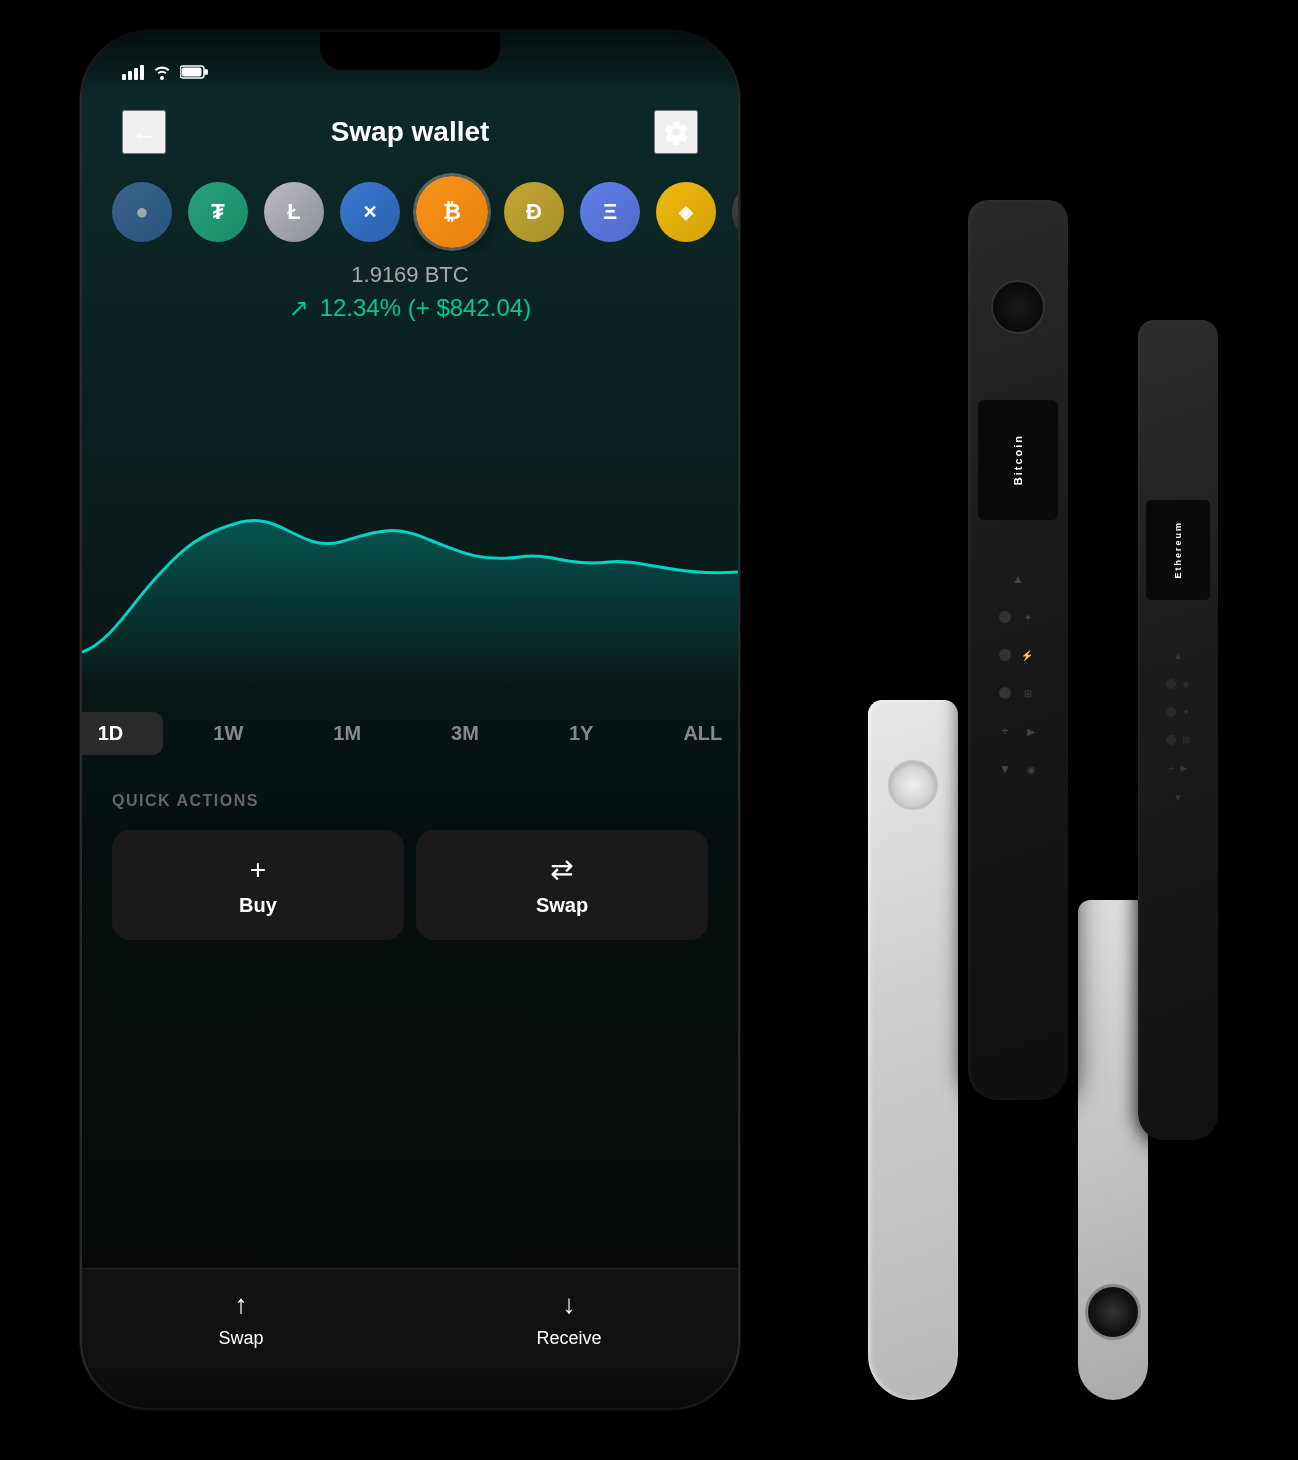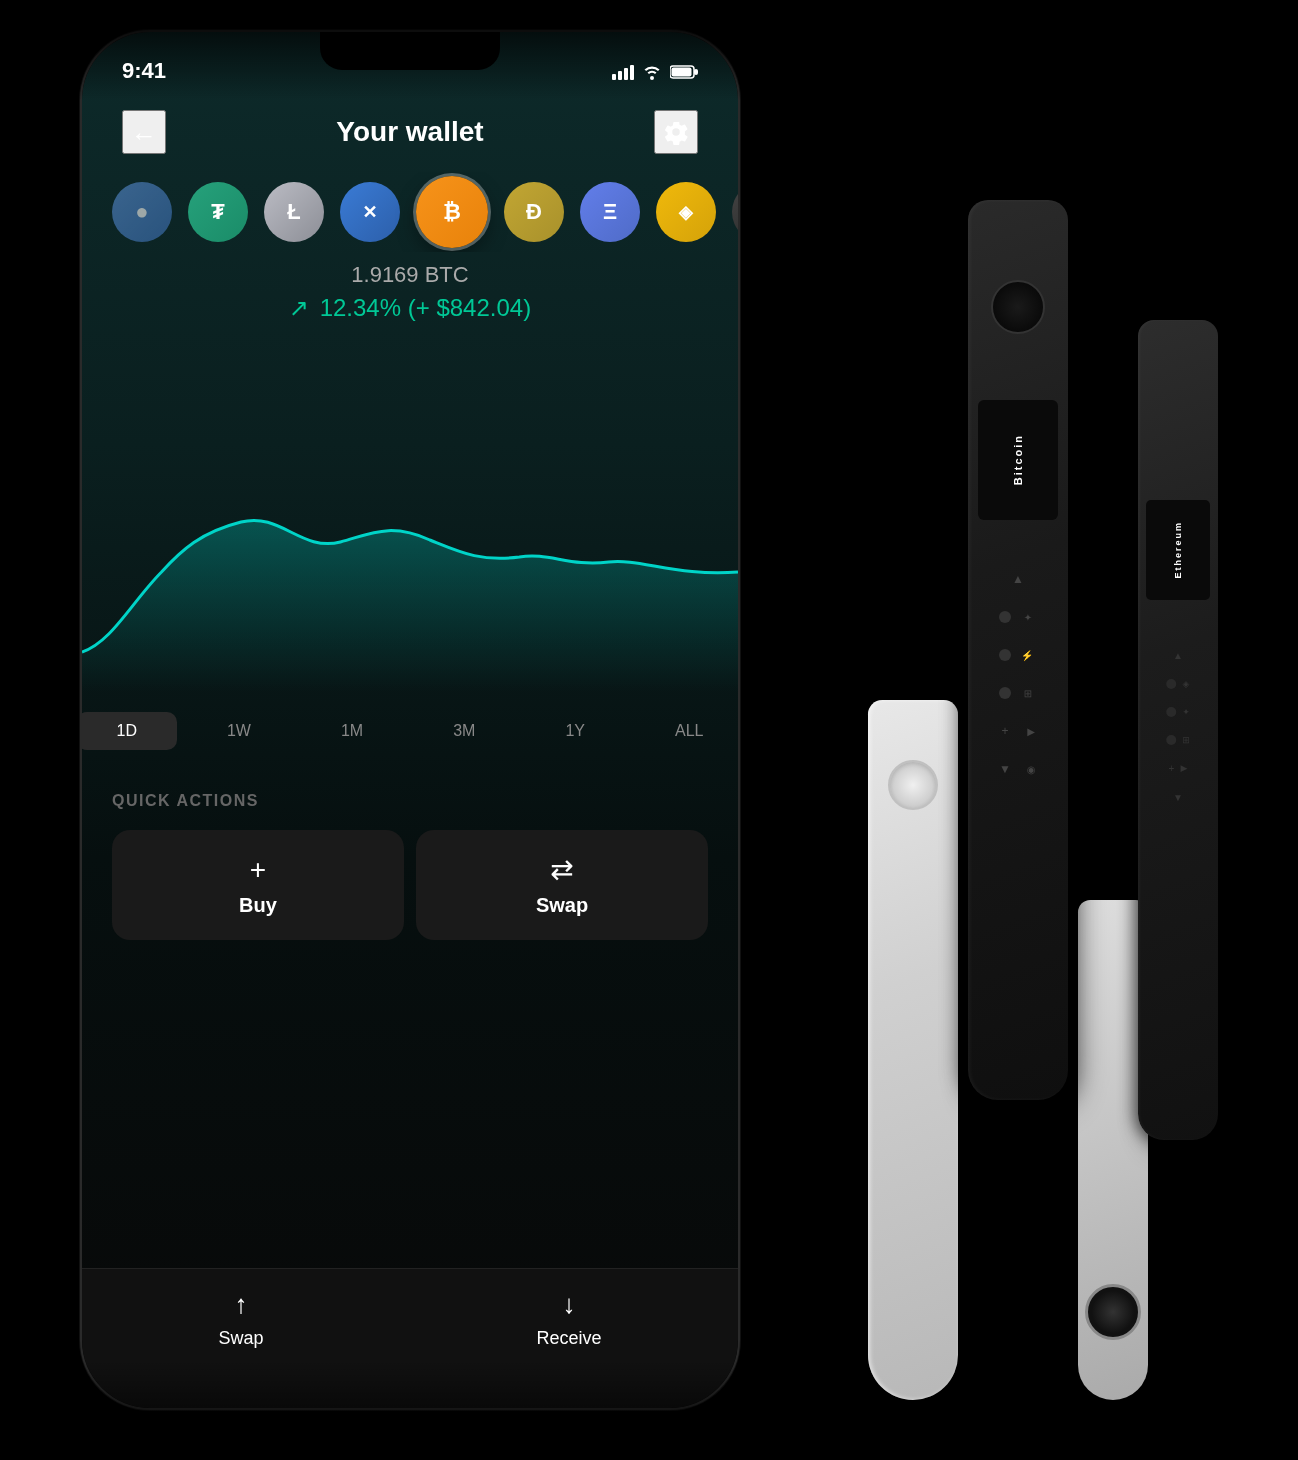--- a/index.html
+++ b/index.html
@@ -253,22 +253,22 @@
       display: flex;
       align-items: center;
       justify-content: center;
       gap: 10px;
       padding: 0 60px;
     }
 
     .time-btn {
       padding: 10px 40px;
       border-radius: 12px;
-      font-size: 16px;
-      font-weight: 400;
+      font-size: 20px;
+      font-weight: 700;
       color: #888;
       background: transparent;
       border: none;
       cursor: pointer;
     }
 
     .time-btn.active {
       background: #2a2a2a;
       color: #fff;
       border-radius: 10px;
@@ -562,21 +562,20 @@
 <div class="scene">
   <div class="gradient-overlay-top"></div>
   <div class="gradient-overlay-bottom"></div>
 
   <div class="phone">
     <div class="phone-inner">
 
       <div class="notch"></div>
 
       <div class="status-bar">
-        <div class="status-time">9:41</div>
         <div class="status-icons">
           <span style="color:#fff;font-size:16px;">
             <svg width="22" height="16" viewBox="0 0 22 16" fill="white">
                 <rect x="0" y="10" width="4" height="6" rx="1"></rect>
                 <rect x="6" y="7" width="4" height="9" rx="1"></rect>
                 <rect x="12" y="4" width="4" height="12" rx="1"></rect>
                 <rect x="18" y="1" width="4" height="15" rx="1"></rect>
               </svg>
           </span>
           <span style="color:#fff;font-size:16px;">
@@ -591,21 +590,21 @@
                 <rect x="24" y="5" width="4" height="6" rx="2" fill="white"></rect>
               </svg>
           </span>
         </div>
       </div>
 
       <div class="header">
         <button class="back-btn">
           <span class="back-arrow">←</span>
         </button>
-        <span class="header-title">Your wallet</span>
+        <span class="header-title">Swap wallet</span>
         <button class="settings-btn">
           <svg class="gear-icon-svg" viewBox="0 0 24 24" xmlns="http://www.w3.org/2000/svg">
             <path d="M12 15a3 3 0 1 1 0-6 3 3 0 0 1 0 6zm7.07-1.61a5.97 5.97 0 0 0 .06-.89 6 6 0 0 0-.07-.9l1.95-1.52a.46.46 0 0 0 .11-.6l-1.85-3.2a.47.47 0 0 0-.57-.2l-2.3.92a6.6 6.6 0 0 0-1.55-.9l-.35-2.45A.46.46 0 0 0 14 4h-3.7a.46.46 0 0 0-.46.38l-.35 2.44a6.6 6.6 0 0 0-1.54.9l-2.3-.92a.47.47 0 0 0-.57.2L3.23 10.2a.45.45 0 0 0 .11.6l1.95 1.52a6.2 6.2 0 0 0-.07.9 6 6 0 0 0 .07.9L3.34 15.64a.46.46 0 0 0-.11.6l1.85 3.2c.12.2.38.27.57.2l2.3-.92c.48.35 1 .64 1.55.9l.35 2.44c.06.24.27.42.52.42h3.7c.25 0 .46-.18.52-.42l.35-2.44a6.6 6.6 0 0 0 1.54-.9l2.3.92c.2.08.45 0 .57-.2l1.85-3.2a.46.46 0 0 0-.11-.6l-1.95-1.51z"></path>
           </svg>
         </button>
       </div>
 
       <div class="coin-selector">
         <div class="coin-item coin-partial" style="opacity:0.6;">●</div>
         <div class="coin-item coin-tether">₮</div>

